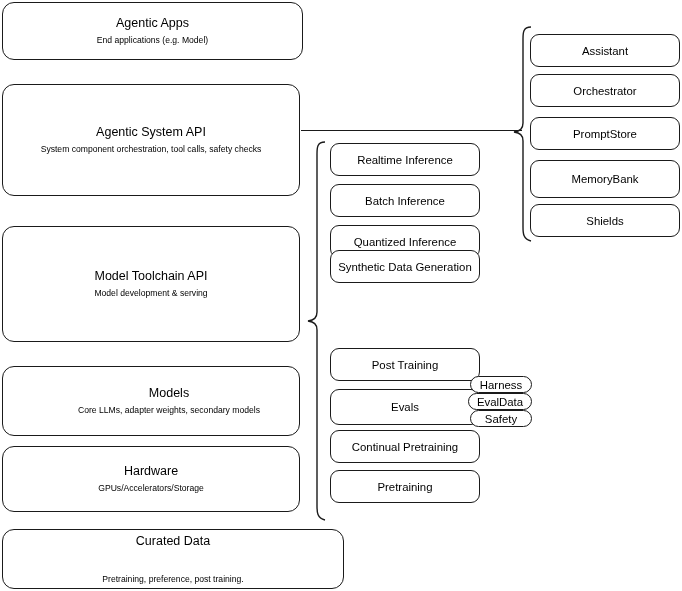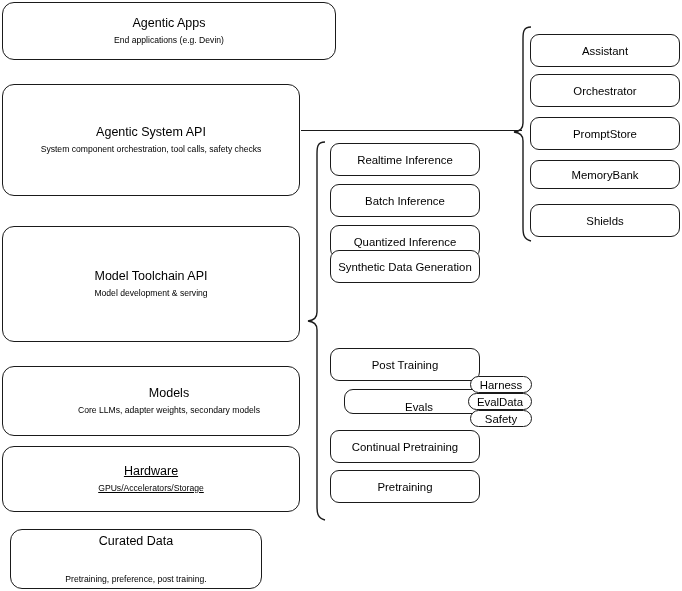--- a/index.html
+++ b/index.html
@@ -77,46 +77,46 @@
   .brace svg {
     display: block;
     overflow: visible;
   }
 </style>
 </head>
 <body>
 
 <div id="canvas">
 
-  <div class="box" style="left:2px; top:2px; width:334px; height:58px;justify-content:center;">
+  <div class="box" style="left:2px; top:2px; width:301px; height:58px;justify-content:center;">
     <div class="title">Agentic Apps</div>
-    <div class="subtitle">End applications (e.g. Devin)</div>
+    <div class="subtitle">End applications (e.g. Model)</div>
   </div>
 
   <div class="box" style="left:2px; top:84px; width:298px; height:112px;">
     <div class="title">Agentic System API</div>
     <div class="subtitle">System component orchestration, tool calls, safety checks</div>
   </div>
 
   <div class="box" style="left:2px; top:226px; width:298px; height:116px;">
     <div class="title">Model Toolchain API</div>
     <div class="subtitle">Model development &amp; serving</div>
   </div>
 
   <div class="box" style="left:2px; top:366px; width:298px; height:70px;padding-left:36px;">
     <div class="title">Models</div>
     <div class="subtitle">Core LLMs, adapter weights, secondary models</div>
   </div>
 
-  <div class="box" style="left:2px; top:446px; width:298px; height:66px;text-decoration:underline;">
+  <div class="box" style="left:2px; top:446px; width:298px; height:66px;">
     <div class="title">Hardware</div>
     <div class="subtitle">GPUs/Accelerators/Storage</div>
   </div>
 
-  <div class="box" style="left:10px; top:529px; width:252px; height:60px;gap:21px;">
+  <div class="box" style="left:2px; top:529px; width:342px; height:60px;gap:21px;">
     <div class="title">Curated Data</div>
     <div class="subtitle">Pretraining, preference, post training.</div>
   </div>
 
   <div class="connector-line" style="left:301px; top:130px; width:221px;"></div>
 
   <div class="brace" style="left:306px; top:140px; width:20px; height:382px;">
     <svg width="20" height="382" viewBox="0 0 20 382">
       <path d="M19 2 C11 2, 11 8, 11 14 L11 172 C11 178, 8 180, 2 181 C8 182, 11 184, 11 190 L11 366 C11 372, 11 378, 19 380" fill="none" stroke="#1a1a1a" stroke-width="1.4"></path>
     </svg>
@@ -136,21 +136,21 @@
   </div>
   <div class="stack-box" style="left:330px; top:225px; width:150px; height:33px;">
     <span>Quantized Inference</span>
   </div>
   <div class="stack-box" style="left:330px; top:250px; width:150px; height:33px;">
     <span>Synthetic Data Generation</span>
   </div>
   <div class="stack-box" style="left:330px; top:348px; width:150px; height:33px;">
     <span>Post Training</span>
   </div>
-  <div class="stack-box" style="left:344px; top:389px; width:150px; height:25px;align-items:flex-end;">
+  <div class="stack-box" style="left:330px; top:389px; width:150px; height:36px;">
     <span>Evals</span>
   </div>
   <div class="stack-box" style="left:330px; top:430px; width:150px; height:33px;">
     <span>Continual Pretraining</span>
   </div>
   <div class="stack-box" style="left:330px; top:470px; width:150px; height:33px;">
     <span>Pretraining</span>
   </div>
 
   <div class="pill" style="left:470px; top:376px; width:62px; height:17px;">
@@ -165,20 +165,20 @@
 
   <div class="stack-box" style="left:530px; top:34px; width:150px; height:33px;">
     <span>Assistant</span>
   </div>
   <div class="stack-box" style="left:530px; top:74px; width:150px; height:33px;">
     <span>Orchestrator</span>
   </div>
   <div class="stack-box" style="left:530px; top:117px; width:150px; height:33px;">
     <span>PromptStore</span>
   </div>
-  <div class="stack-box" style="left:530px; top:160px; width:150px; height:29px;">
+  <div class="stack-box" style="left:530px; top:160px; width:150px; height:38px;">
     <span>MemoryBank</span>
   </div>
   <div class="stack-box" style="left:530px; top:204px; width:150px; height:33px;">
     <span>Shields</span>
   </div>
 
 </div>
 
 </body></html>

